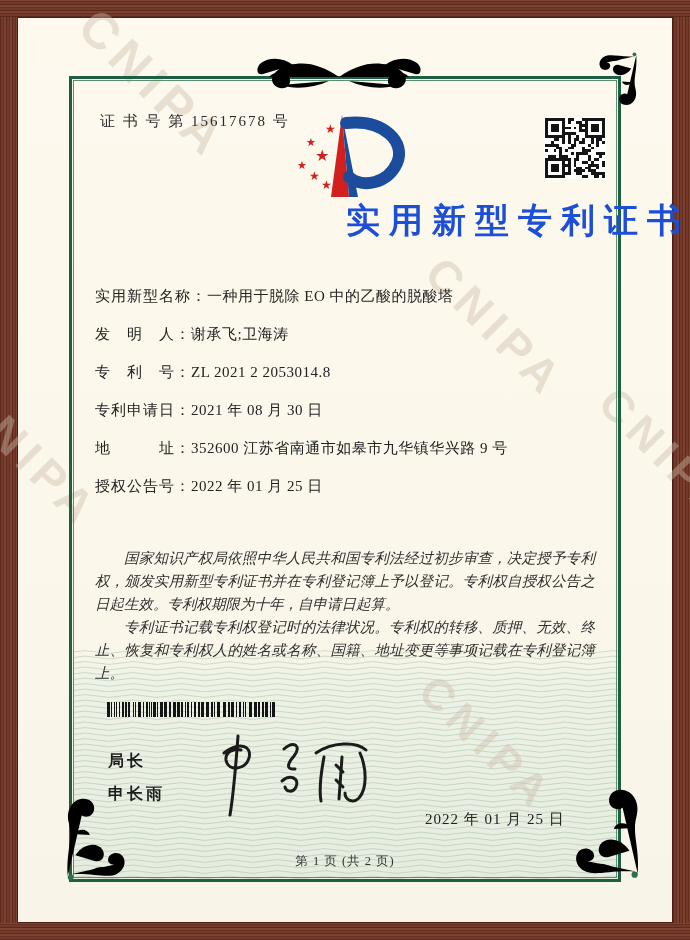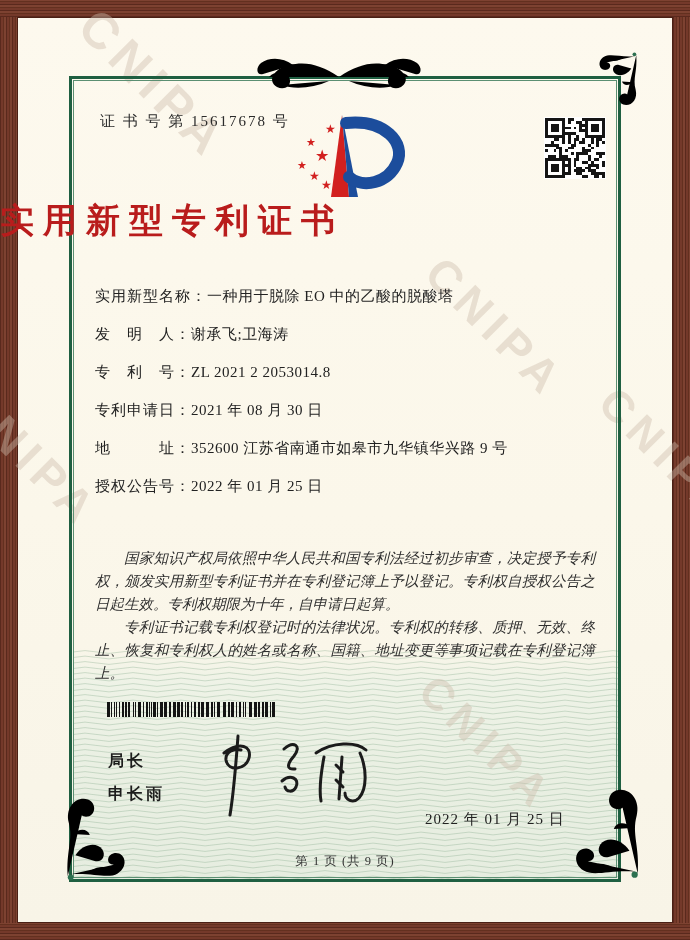--- a/index.html
+++ b/index.html
@@ -36,22 +36,22 @@
 
   .orn{position:absolute;z-index:6;pointer-events:none;}
 
   
   .content{position:absolute;inset:0;z-index:7;text-decoration:underline;}
   .cert-no{position:absolute;left:100px;top:112px;font-size:15px;letter-spacing:2px;color:#2b2b2b;}
   .logo{position:absolute;left:285px;top:103px;}
   .qr{position:absolute;left:544px;top:117px;width:62px;height:62px;background:#fff;
       display:grid;grid-template-columns:repeat(21,1fr);grid-template-rows:repeat(21,1fr);padding:1px;box-sizing:border-box;}
   .qr i{display:block;} .qr i.d{background:#151515;}
-  .title{position:absolute;left:0;right:0;top:198px;text-align:left;font-size:34px;font-weight:600;
-      letter-spacing:9px;color:#b91c1c;margin:0;}
+  .title{position:absolute;left:0;right:0;top:198px;text-align:right;font-size:34px;font-weight:600;
+      letter-spacing:9px;color:#1d4ed8;margin:0;}
   .fields{position:absolute;left:95px;top:286px;width:505px;font-size:15px;color:#222;}
   .frow{position:relative;height:38px;line-height:20px;}
   .lbl{white-space:pre;letter-spacing:1px;}
   .val{letter-spacing:.5px;}
   .pair2{position:absolute;left:273px;top:0;}
   .paras{position:absolute;left:95px;top:547px;width:500px;font-size:14.5px;line-height:23px;
       font-style:italic;color:#2e2e2e;text-align:justify;}
   .paras p{margin:0;text-indent:2em;}
   .barcode{position:absolute;left:107px;top:702px;width:176px;height:15px;display:flex;align-items:stretch;}
   .barcode b{background:#141414;}
@@ -714,15 +714,15 @@
       <path d="M84,48 C92,41 102,45 98,54 C95,60 88,59 87,54"></path>
       <path d="M118,20 C134,9 158,8 168,17"></path>
       <path d="M126,24 C123,40 121,57 123,68"></path>
       <path d="M162,20 C169,36 169,56 161,65 C155,71 147,67 147,60"></path>
       <path d="M138,32 l7,7"></path>
       <path d="M138,47 l7,7"></path>
       <path d="M144,24 L141,66"></path>
     </svg>
 
     <div class="date">2022 年 01 月 25 日</div>
-    <div class="pageinfo">第 1 页 (共 9 页)</div>
+    <div class="pageinfo">第 1 页 (共 2 页)</div>
   </div>
 </div>
 
 </body></html>

